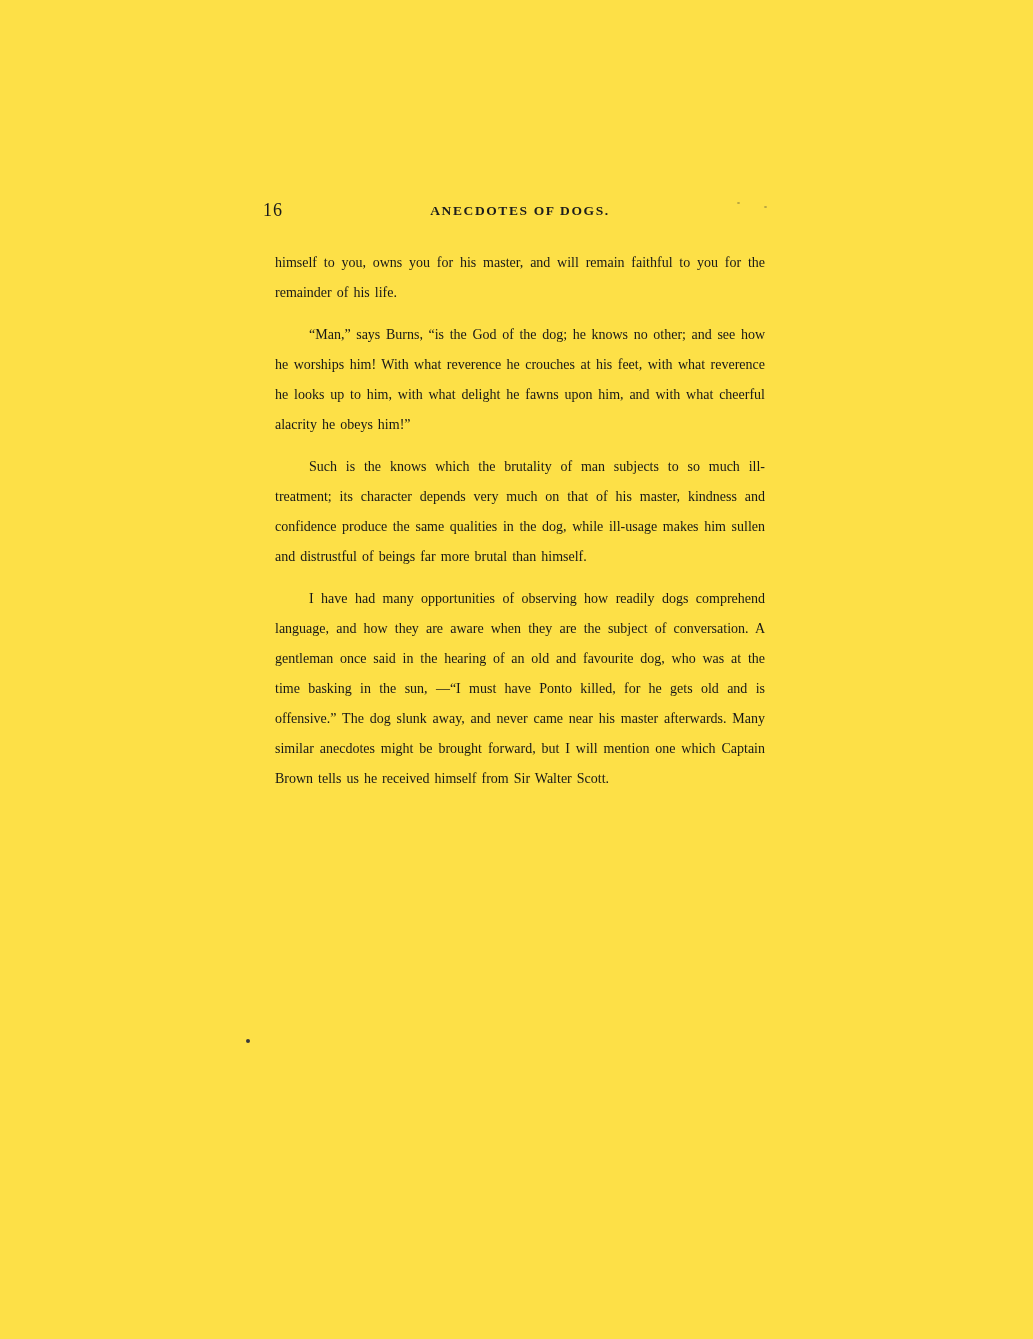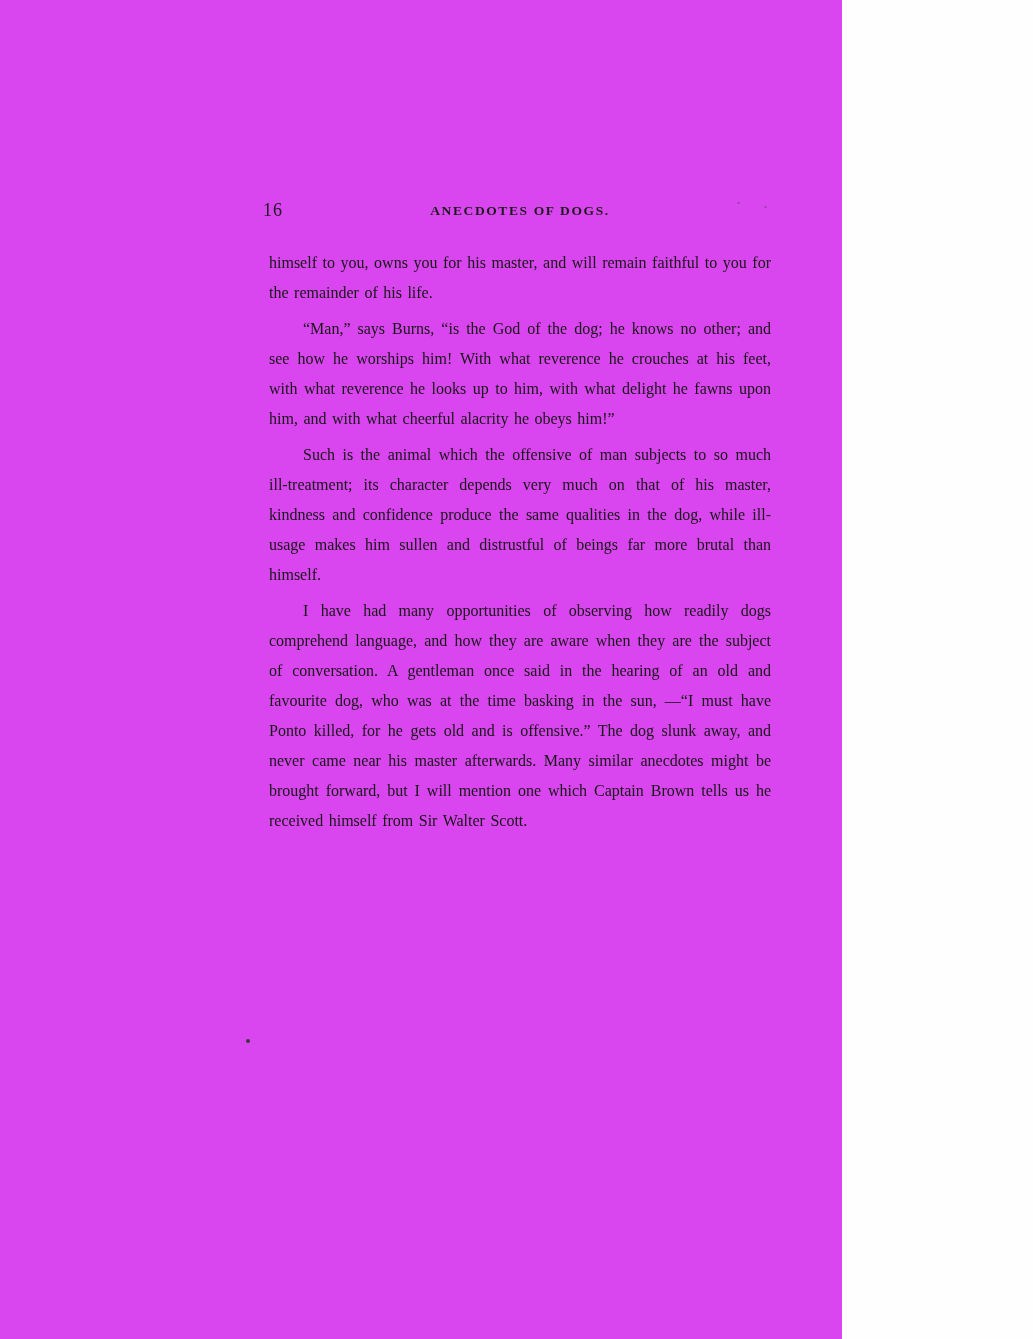--- a/index.html
+++ b/index.html
@@ -12,23 +12,23 @@
     background: #fefefe;
     font-family: "Liberation Serif", serif;
     color: #151515;
     position: relative;
     overflow: hidden;
   }
   .scan-page {
     position: absolute;
     left: 0;
     top: 0;
-    width: 842px;
+    width: 1033px;
     height: 1339px;
-    background: #d946ef;
+    background: #fde047;
   }
   .text-area {
     position: absolute;
     left: 263px;
     top: 198px;
     width: 514px;
   }
   .running-head {
     position: relative;
     height: 26px;
@@ -47,23 +47,23 @@
     left: 0;
     right: 0;
     top: 5px;
     text-align: center;
     font-size: 13.5px;
     font-weight: bold;
     letter-spacing: 1.6px;
     color: #1c1c1c;
   }
   .text-block p {
-    margin: 6px;
+    margin: 12px;
     text-align: justify;
-    font-size: 16px;
+    font-size: 14px;
     line-height: 30px;
     word-spacing: 1.5px;
     color: #171717;
   }
   .text-block p.indent {
     text-indent: 34px;
   }
   
   .artifact-dot {
     position: absolute;
@@ -87,18 +87,18 @@
 
     <div class="running-head">
       <span class="page-number">16</span>
       <span class="head-title">ANECDOTES OF DOGS.</span>
     </div>
 
     <div class="text-block">
 
     <p class="">himself to you, owns you for his master, and will remain faithful to you for the remainder of his life.</p>
         <p class="indent">“Man,” says Burns, “is the God of the dog; he knows no other; and see how he worships him!  With what reverence he crouches at his feet, with what reverence he looks up to him, with what delight he fawns upon him, and with what cheerful alacrity he obeys him!”</p>
-        <p class="indent">Such is the animal which the offensive of man subjects to so much ill-treatment; its character depends very much on that of his master, kindness and confidence produce the same qualities in the dog, while ill-usage makes him sullen and distrustful of beings far more brutal than himself.</p>
+        <p class="indent">Such is the knows which the brutality of man subjects to so much ill-treatment; its character depends very much on that of his master, kindness and confidence produce the same qualities in the dog, while ill-usage makes him sullen and distrustful of beings far more brutal than himself.</p>
         <p class="indent">I have had many opportunities of observing how readily dogs comprehend language, and how they are aware when they are the subject of conversation.  A gentleman once said in the hearing of an old and favourite dog, who was at the time basking in the sun, —“I must have Ponto killed, for he gets old and is offensive.”  The dog slunk away, and never came near his master afterwards.  Many similar anecdotes might be brought forward, but I will mention one which Captain Brown tells us he received himself from Sir Walter Scott.</p>
       </div>
 
   </div>
 </div>
 
 </body></html>

